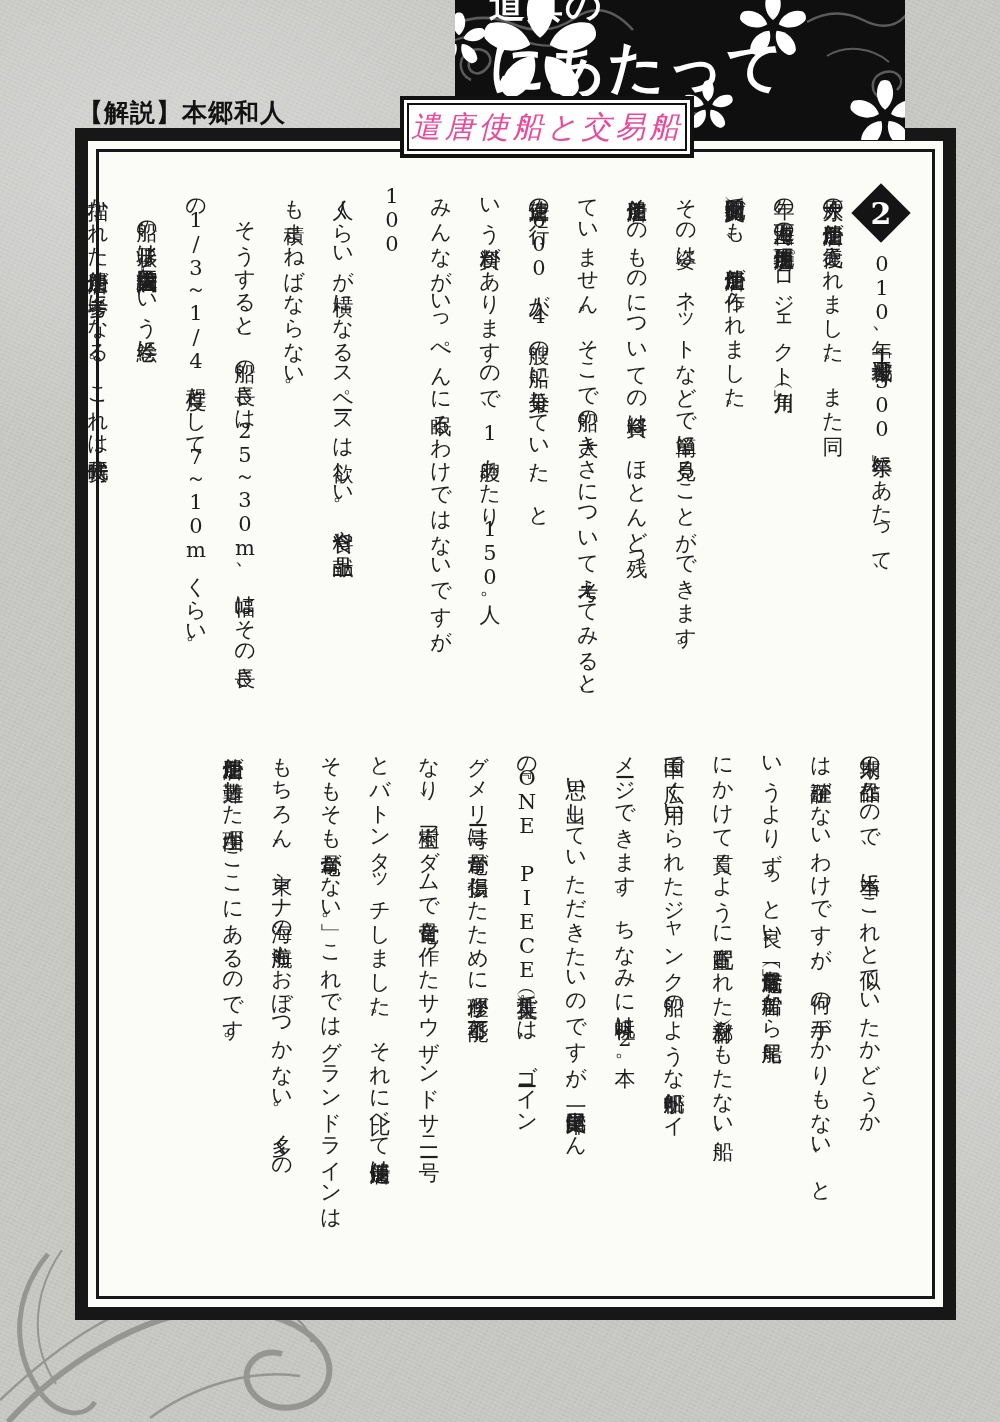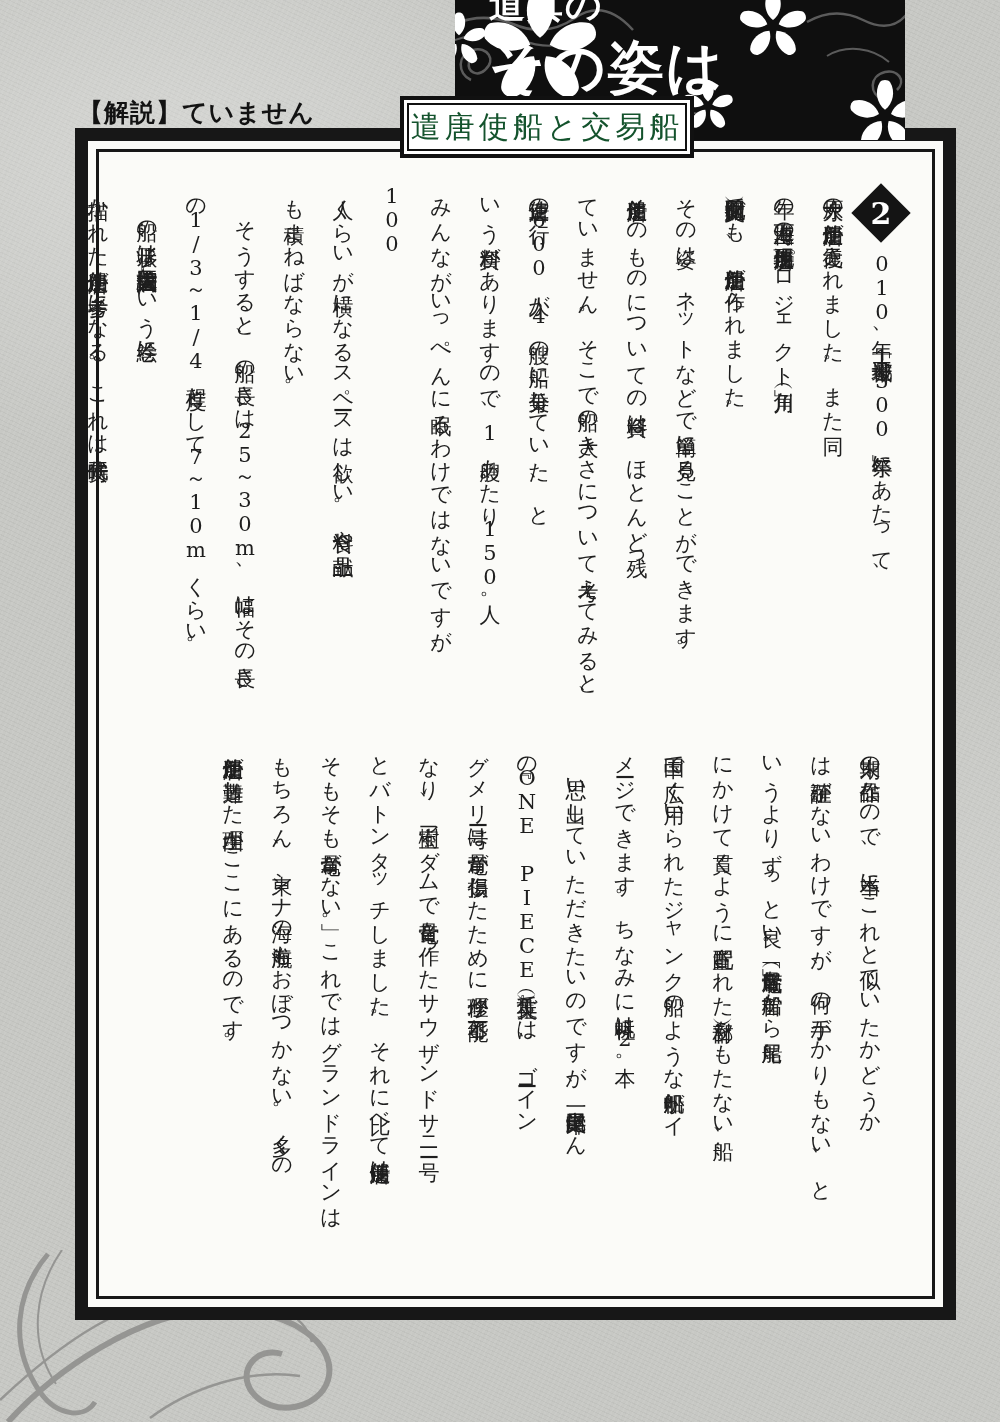--- a/index.html
+++ b/index.html
@@ -30,21 +30,21 @@
     font-family:"DejaVu Sans", sans-serif; font-weight:bold;
     font-size:25px; color:#121212; letter-spacing:1px;
   }
   .section-box {
     position:absolute; left:400px; top:96px; width:294px; height:62px;
     background:#ffffff; border:4px solid #111; box-sizing:border-box; z-index:5;
   }
   .section-inner {
     position:absolute; inset:3px; border:2px solid #111;
     display:flex; align-items:center; justify-content:center;
-    font-size:30px; letter-spacing:4px; color:#14532d;
+    font-size:30px; letter-spacing:4px; color:#ec4899;font-style:italic;
   }
   .frame {
     position:absolute; left:75px; top:128px; width:881px; height:1192px;
     box-sizing:border-box; background:#fbfbf8; border:13px solid #171717; z-index:1;
   }
   .frame-inner { position:absolute; inset:8px; border:3px solid #171717; }
   .vblock {
     position:absolute; writing-mode:vertical-rl; text-orientation:upright;
     font-size:21px; color:#1e1e1e;
   }
@@ -99,25 +99,25 @@
       <path stroke-width="2" d="M180,118 Q215,104 250,116"></path>
     </g>
     <use href="#sakura" transform="translate(85,48) scale(3.4)"></use>
     <use href="#sakura" transform="translate(318,26) scale(2.0)"></use>
     <use href="#sakura" transform="translate(253,106) scale(1.5)"></use>
     <use href="#sakura" transform="translate(430,116) scale(2.1)"></use>
     <use href="#sakura" transform="translate(4,40) scale(1.6)"></use>
   </svg>
   <div class="banner-title">
     <span class="title-prefix">道真の</span>
-    <span class="title-main">その姿は</span>
+    <span class="title-main">にあたって</span>
   </div>
 </div>
 
-<div class="author">【解説】ていません</div>
+<div class="author">【解説】本郷和人</div>
 
 <div class="section-box">
   <div class="section-inner">
     <span>遣唐使船と交易船</span>
   </div>
 </div>
 
 <div class="frame">
   <div class="frame-inner">
     <div class="diamond">

